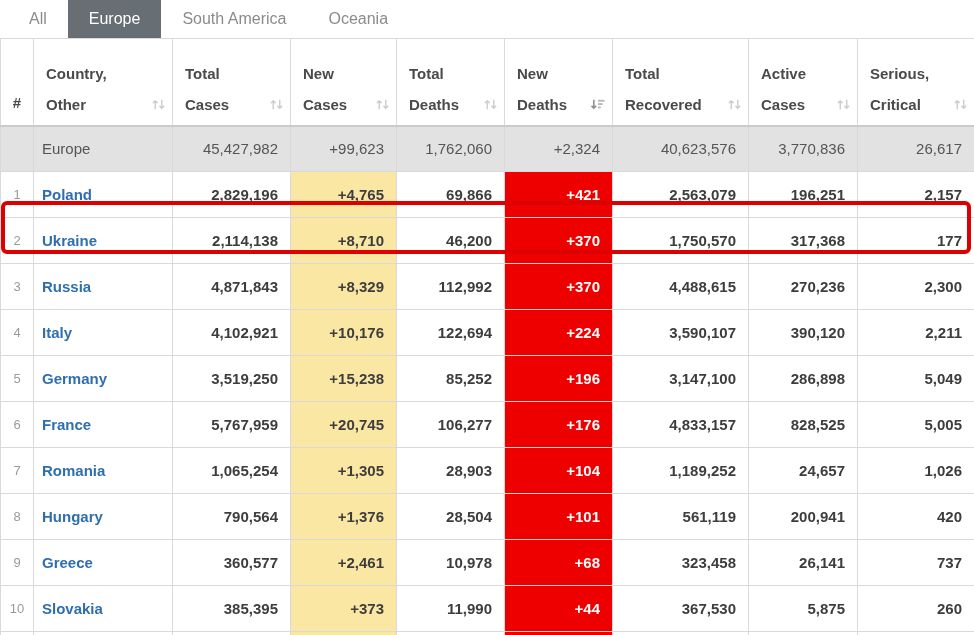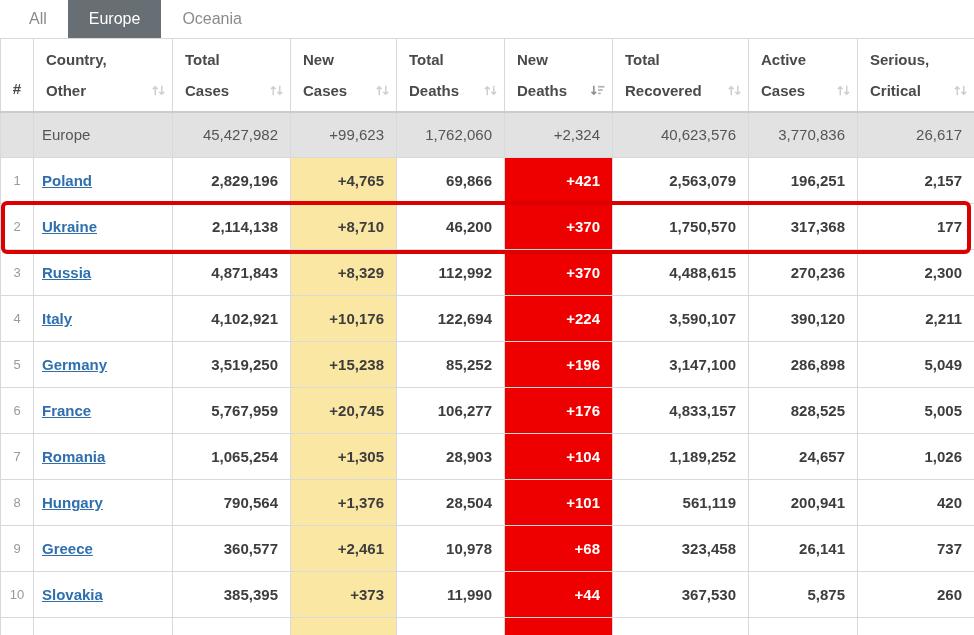--- a/index.html
+++ b/index.html
@@ -8,31 +8,31 @@
     font-family:"Liberation Sans",sans-serif;
   }
   
   .tabs{height:38px;display:flex;align-items:stretch;padding-left:8px;background:#fff;}
   .tab{display:flex;align-items:center;padding:8px 21px;font-size:16px;color:#8b8b8b;cursor:pointer;white-space:nowrap;}
   .tab.active{background:var(--tab-active-bg,#676f74);color:#ffffff;}
   
   table{border-collapse:collapse;table-layout:fixed;width:974px;}
   th,td{border:1px solid #d9d9d9;box-sizing:border-box;overflow:hidden;}
   thead th{
-    height:73px;vertical-align:bottom;padding:6px 6px 12px 12px;
+    height:87px;vertical-align:bottom;padding:6px 6px 12px 12px;
     font-size:15px;font-weight:bold;color:#4a4a4a;text-align:left;
     background:#fff;border-bottom:2px solid #cbcbcb;cursor:pointer;
   }
   thead th.rank-h{text-align:center;padding:6px 4px 14px 4px;cursor:default;}
   th .l2{display:flex;justify-content:space-between;align-items:center;margin-top:14px;}
   th .sort{flex:0 0 auto;margin-left:4px;}
   tbody td{height:46px;font-size:15px;vertical-align:middle;background:#fff;}
   td.rank{color:#9a9a9a;font-size:13px;text-align:center;}
   td.country{padding-left:8px;}
-  a.country-link{color:var(--link-blue,#2f6fad);font-weight:bold;text-decoration:underline;cursor:pointer;}
+  a.country-link{color:var(--link-blue,#2f6fad);font-weight:bold;cursor:pointer;}
   td.num{text-align:right;padding-right:12px;font-weight:bold;color:#3d3d3d;}
   td.newcases{background:var(--new-cases-bg,#fae7a4);}
   td.newdeaths{background:var(--new-deaths-bg,#ee0000);color:#ffffff;margin-top:22px;}
   tr.totals td{background:var(--totals-row-bg,#e2e2e2);color:#555;font-weight:normal;}
   tr.totals td.num{font-weight:normal;color:#555;}
   tr.totals td.region{padding-left:8px;font-size:15px;}
   tr.sliver td{height:20px;}
   
   .highlight-box{
     position:absolute;top:201px;left:1px;width:970px;height:53px;
@@ -41,20 +41,21 @@
   }
 </style>
 </head>
 <body>
 
 <div class="screen">
 
   <div class="tabs">
       <div class="tab">All</div>
       <div class="tab active">Europe</div>
+      <div class="tab">South America</div>
       <div class="tab">Oceania</div>
     </div>
 
   <table>
     <colgroup>
       <col style="width:33px">
         <col style="width:139px">
         <col style="width:118px">
       <col style="width:106px">
         <col style="width:108px">

